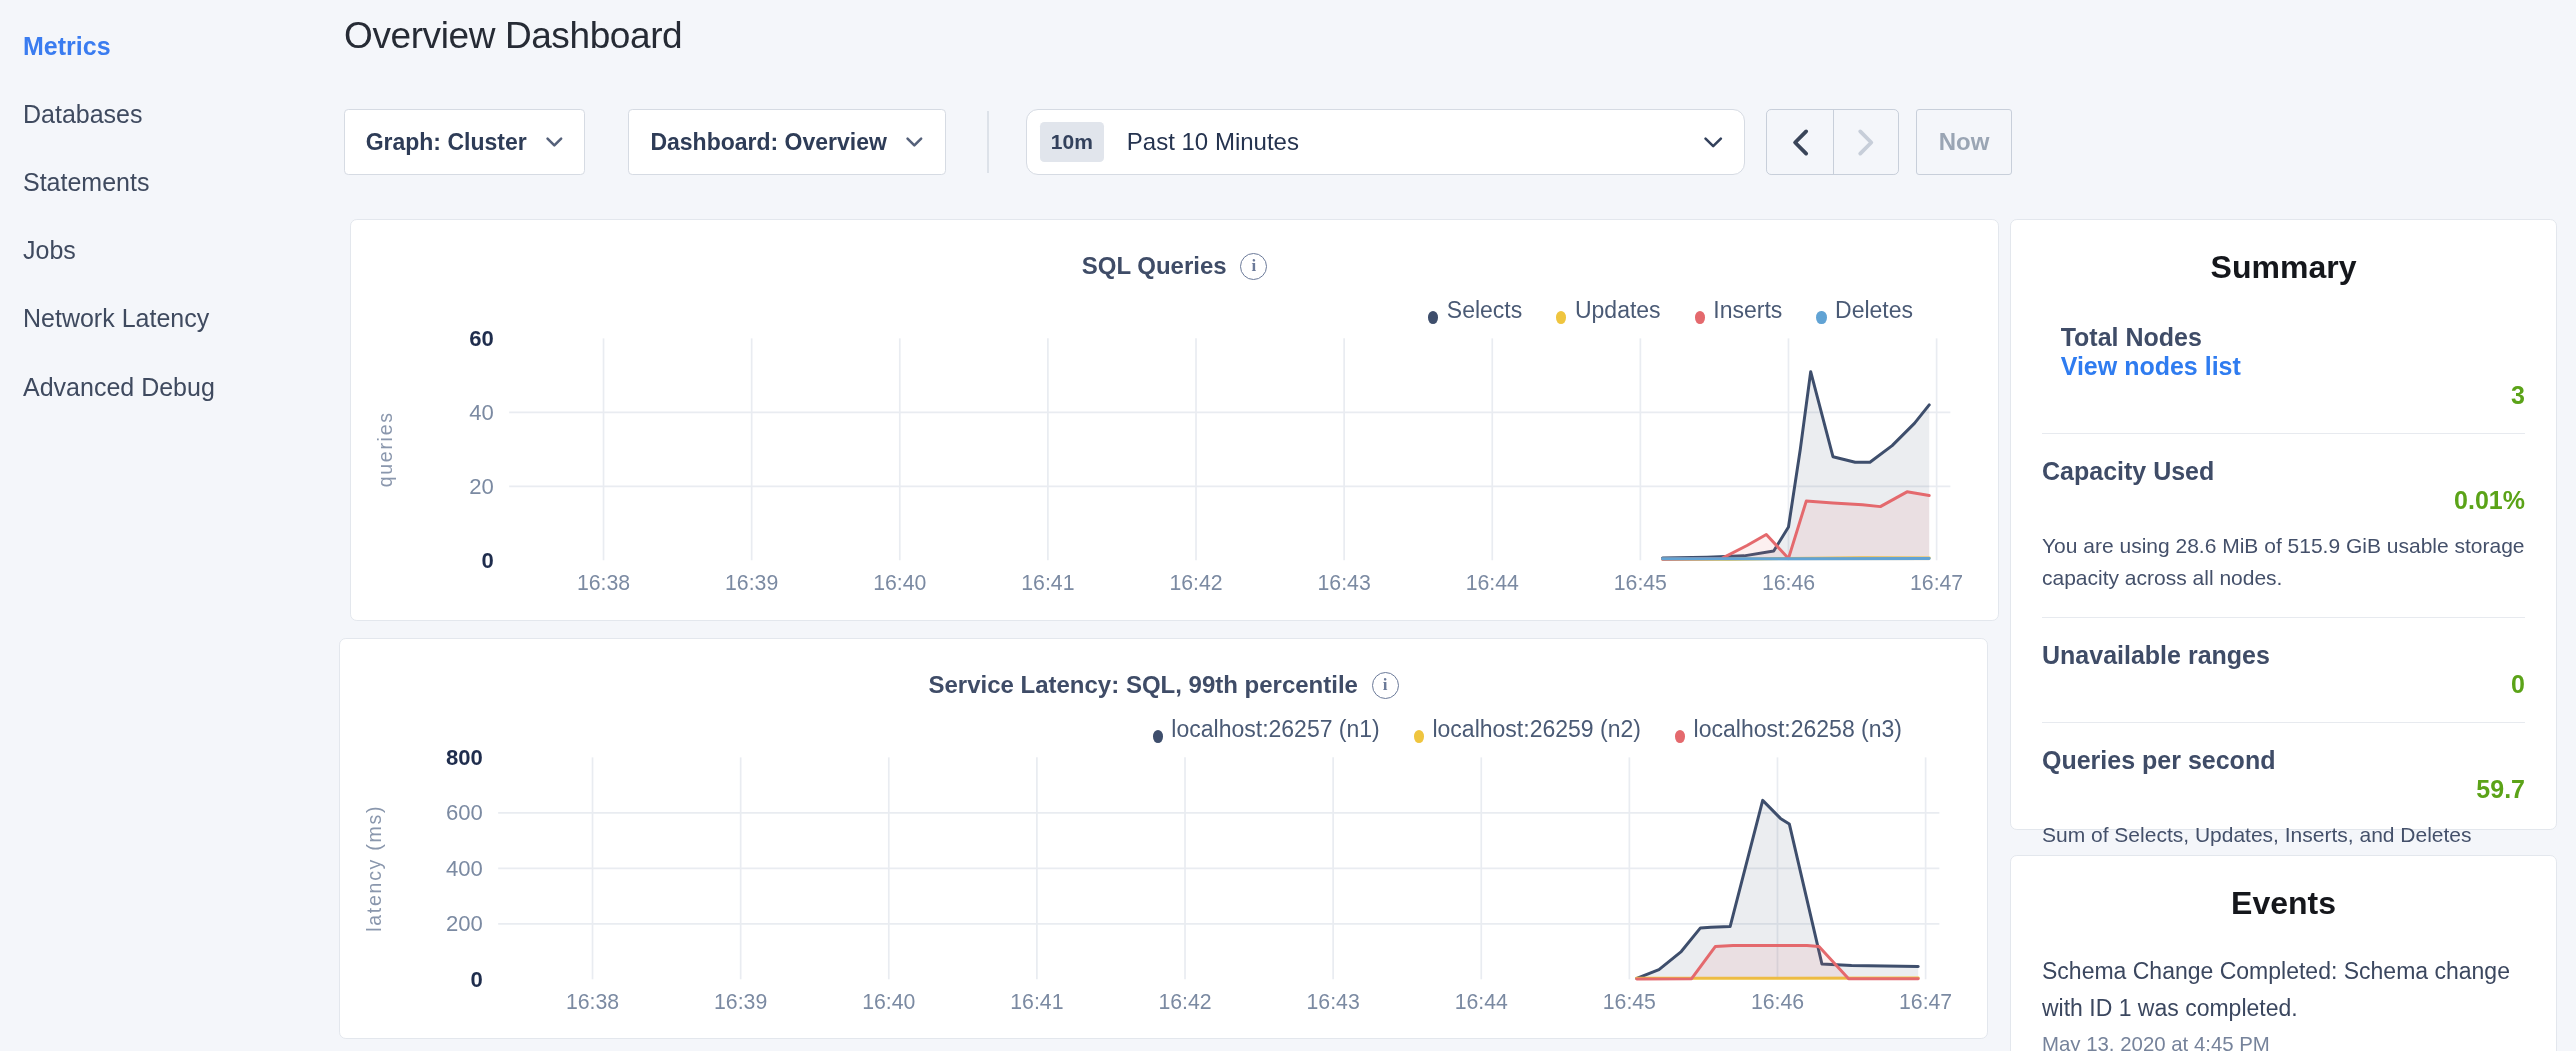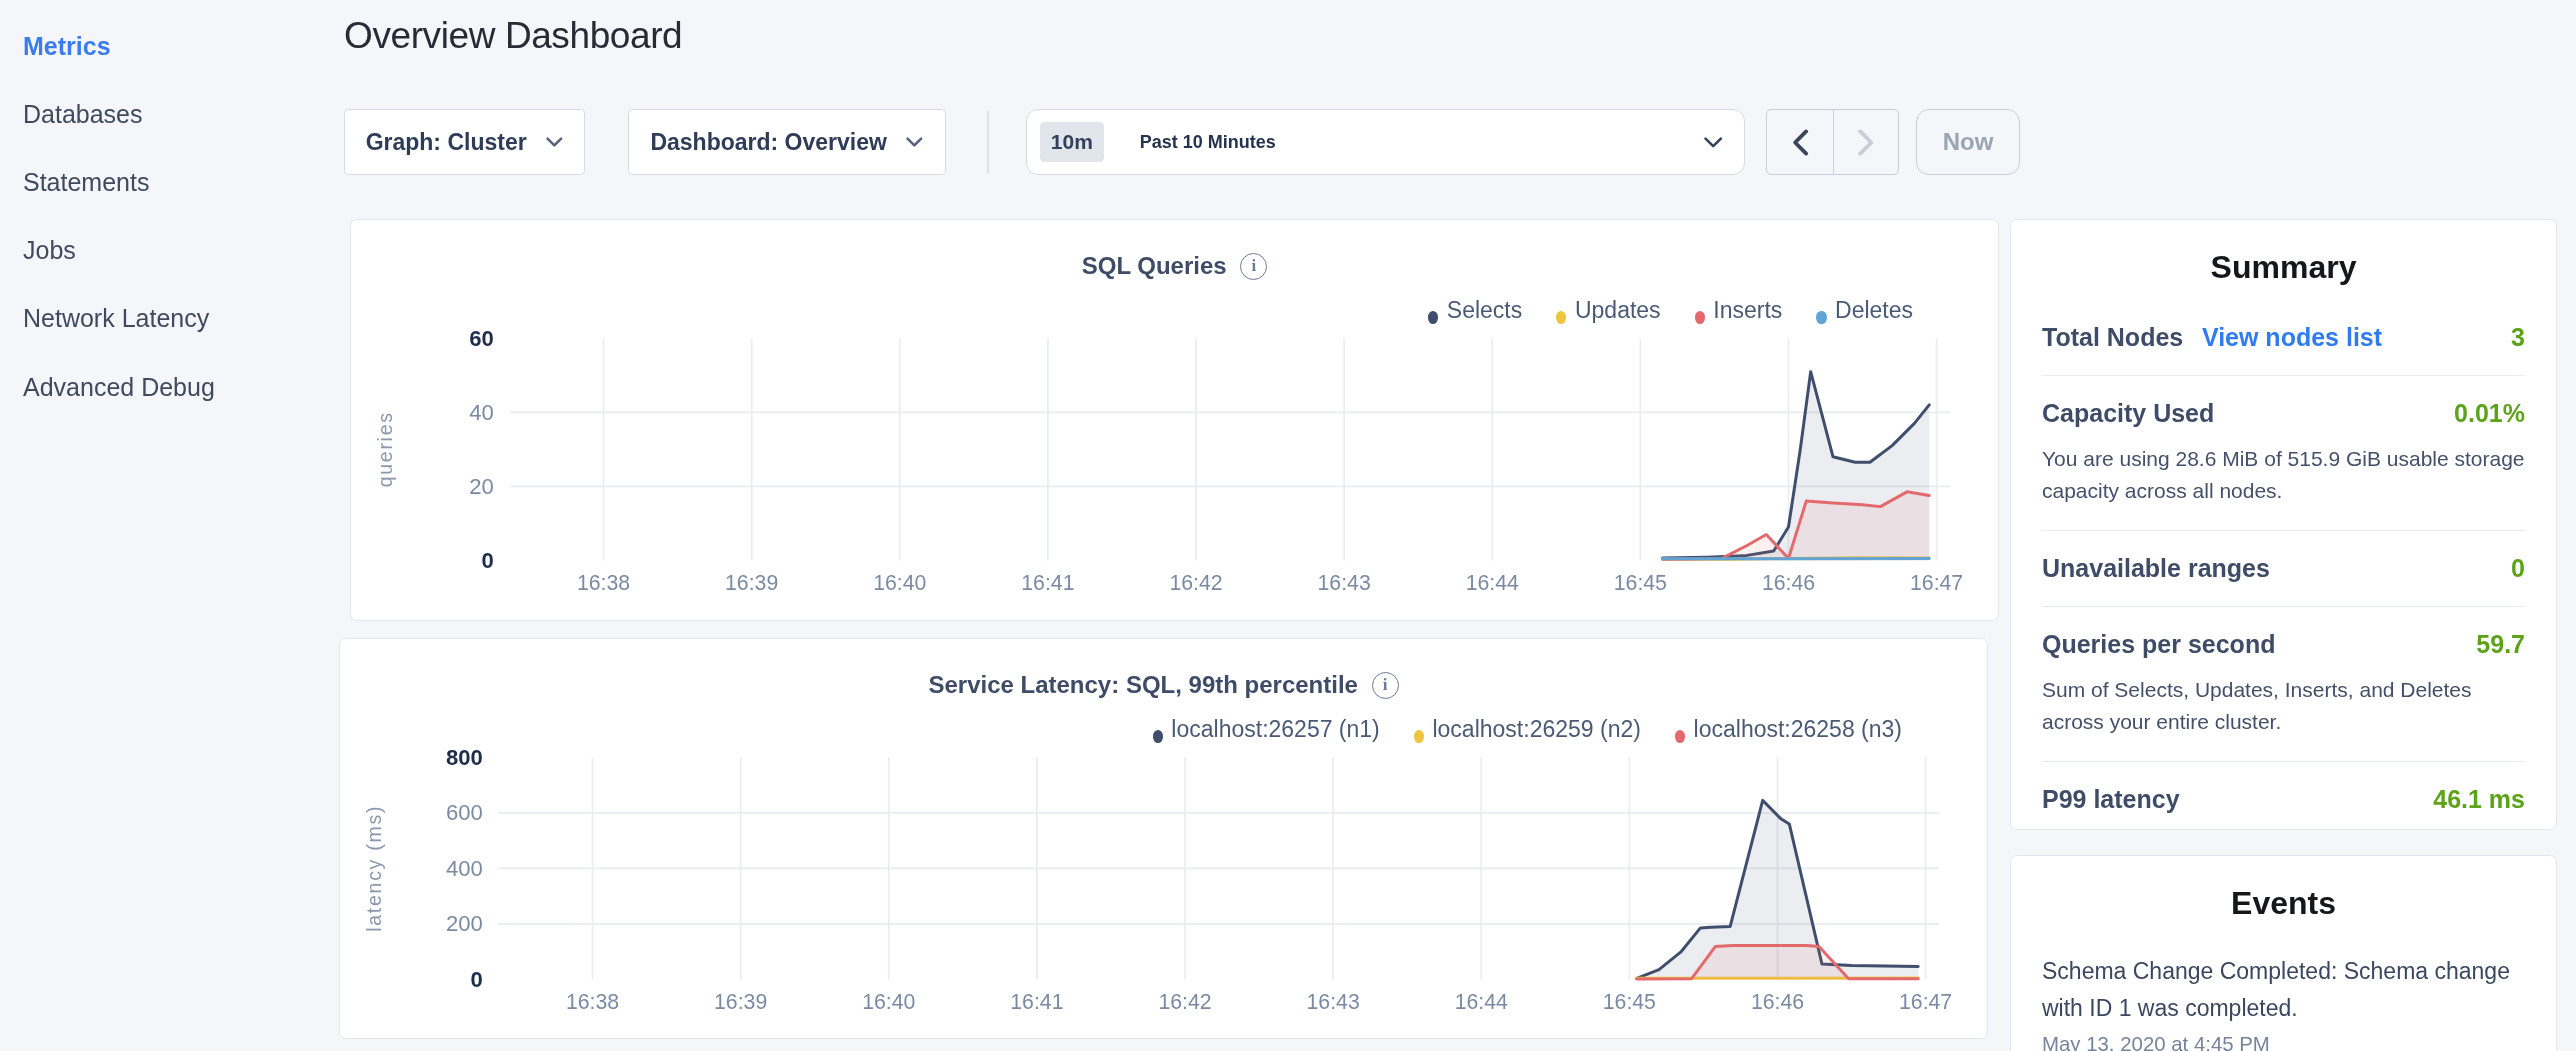--- a/index.html
+++ b/index.html
@@ -15,27 +15,27 @@
   
   .page-title { position:absolute; left:344px; top:15.3px; font-size:37px; font-weight:500; color:#262b35; letter-spacing:-0.4px; }
 
   .ctrl { position:absolute; top:109px; height:66px; background:#fff; border:0.9px solid #d6dbe3; border-radius:4.3px;
           display:flex; align-items:center; justify-content:center; gap:18px; font-size:23px; font-weight:700; color:#2e3c57; cursor:pointer; }
   .ctrl-divider { position:absolute; left:987px; top:111px; width:1.7px; height:62px; background:#dde2e9; }
 
   .time-sel { position:absolute; left:1026px; top:109px; width:719px; height:66px; background:#fff; border:0.9px solid #d6dbe3; border-radius:12px;
               display:flex; align-items:center; cursor:pointer; }
   .time-badge { margin-left:12.8px; background:#e1e5ec; border-radius:4.3px; padding:7.7px 11px; font-size:21px; font-weight:700; color:#33415c; }
-  .time-label { margin-left:36px; font-size:18px; font-weight:700; color:#25334f; }
+  .time-label { margin-left:23px; font-size:24px; font-weight:400; color:#25334f; }
   .time-chev { position:absolute; right:20.4px; }
 
   .arrow-group { position:absolute; left:1766px; top:109px; width:133px; height:66px; border:0.9px solid #c8cfda; border-radius:5.1px; display:flex; }
   .arrow-cell { width:50%; display:flex; align-items:center; justify-content:center; cursor:pointer; }
   .arrow-cell + .arrow-cell { border-left:0.9px solid #c8cfda; }
-  .now-btn { position:absolute; left:1916px; top:109px; width:104px; height:66px; border:0.9px solid #c8cfda; border-radius:13px;
+  .now-btn { position:absolute; left:1916px; top:109px; width:96px; height:66px; border:0.9px solid #c8cfda; border-radius:3px;
              display:flex; align-items:center; justify-content:center; font-size:24px; font-weight:700; color:#9aa5b4; cursor:default; }
 
   
   .card { position:absolute; background:#fff; border:0.9px solid #e3e7ed; border-radius:6.8px; }
   .chart-card-1 { left:350px; top:219px; width:1649px; height:402px; }
   .chart-card-2 { left:339px; top:638px; width:1649px; height:401px; }
 
   .chart-title-row { position:absolute; left:0; top:32px; width:100%; display:flex; align-items:center; justify-content:center; gap:13.6px; }
   .chart-title { font-size:24px; font-weight:700; color:#3f4c67; }
   .info-icon { width:27px; height:27px; border:1.7px solid #6b7a99; border-radius:50%; color:#6b7a99;
@@ -44,21 +44,21 @@
   .legend-item { display:flex; align-items:flex-end; gap:8.5px; font-size:23px; color:#4a5a75; }
   .legend-dot { width:10.2px; height:12.8px; border-radius:50%; }
   .plot-svg { position:absolute; left:0; top:102px; }
 
   
   .summary-card { left:2010px; top:219px; width:547px; height:611px; padding:0 31px; }
   .events-card  { left:2010px; top:855px; width:547px; height:247px; padding:0 31px; }
   .panel-title { padding:29px 0 13.6px 0; text-align:center; font-size:32px; font-weight:700; color:#15171c; }
   .sum-row { padding:23px 0; }
   .sum-row + .sum-row { border-top:0.9px solid #e7eaef; }
-  .sum-head { display:flex; align-items:baseline; }
+  .sum-head { display:flex; align-items:baseline;flex-direction:column; }
   .sum-label { font-size:25px; font-weight:700; color:#3f4c67; }
   .sum-link { font-size:25px; font-weight:700; color:#2f7cf0; margin-left:18.7px; cursor:pointer; }
   .sum-value { margin-left:auto; font-size:25px; font-weight:700; color:#5ba318; }
   .sum-sub { margin-top:15.3px; font-size:21px; line-height:32px; color:#44506a; }
   .event-msg { margin-top:17px; font-size:23px; line-height:37px; color:#3b475f; }
   .event-time { margin-top:6.8px; font-size:20.4px; color:#76839b; }
 </style>
 </head>
 <body>
 

